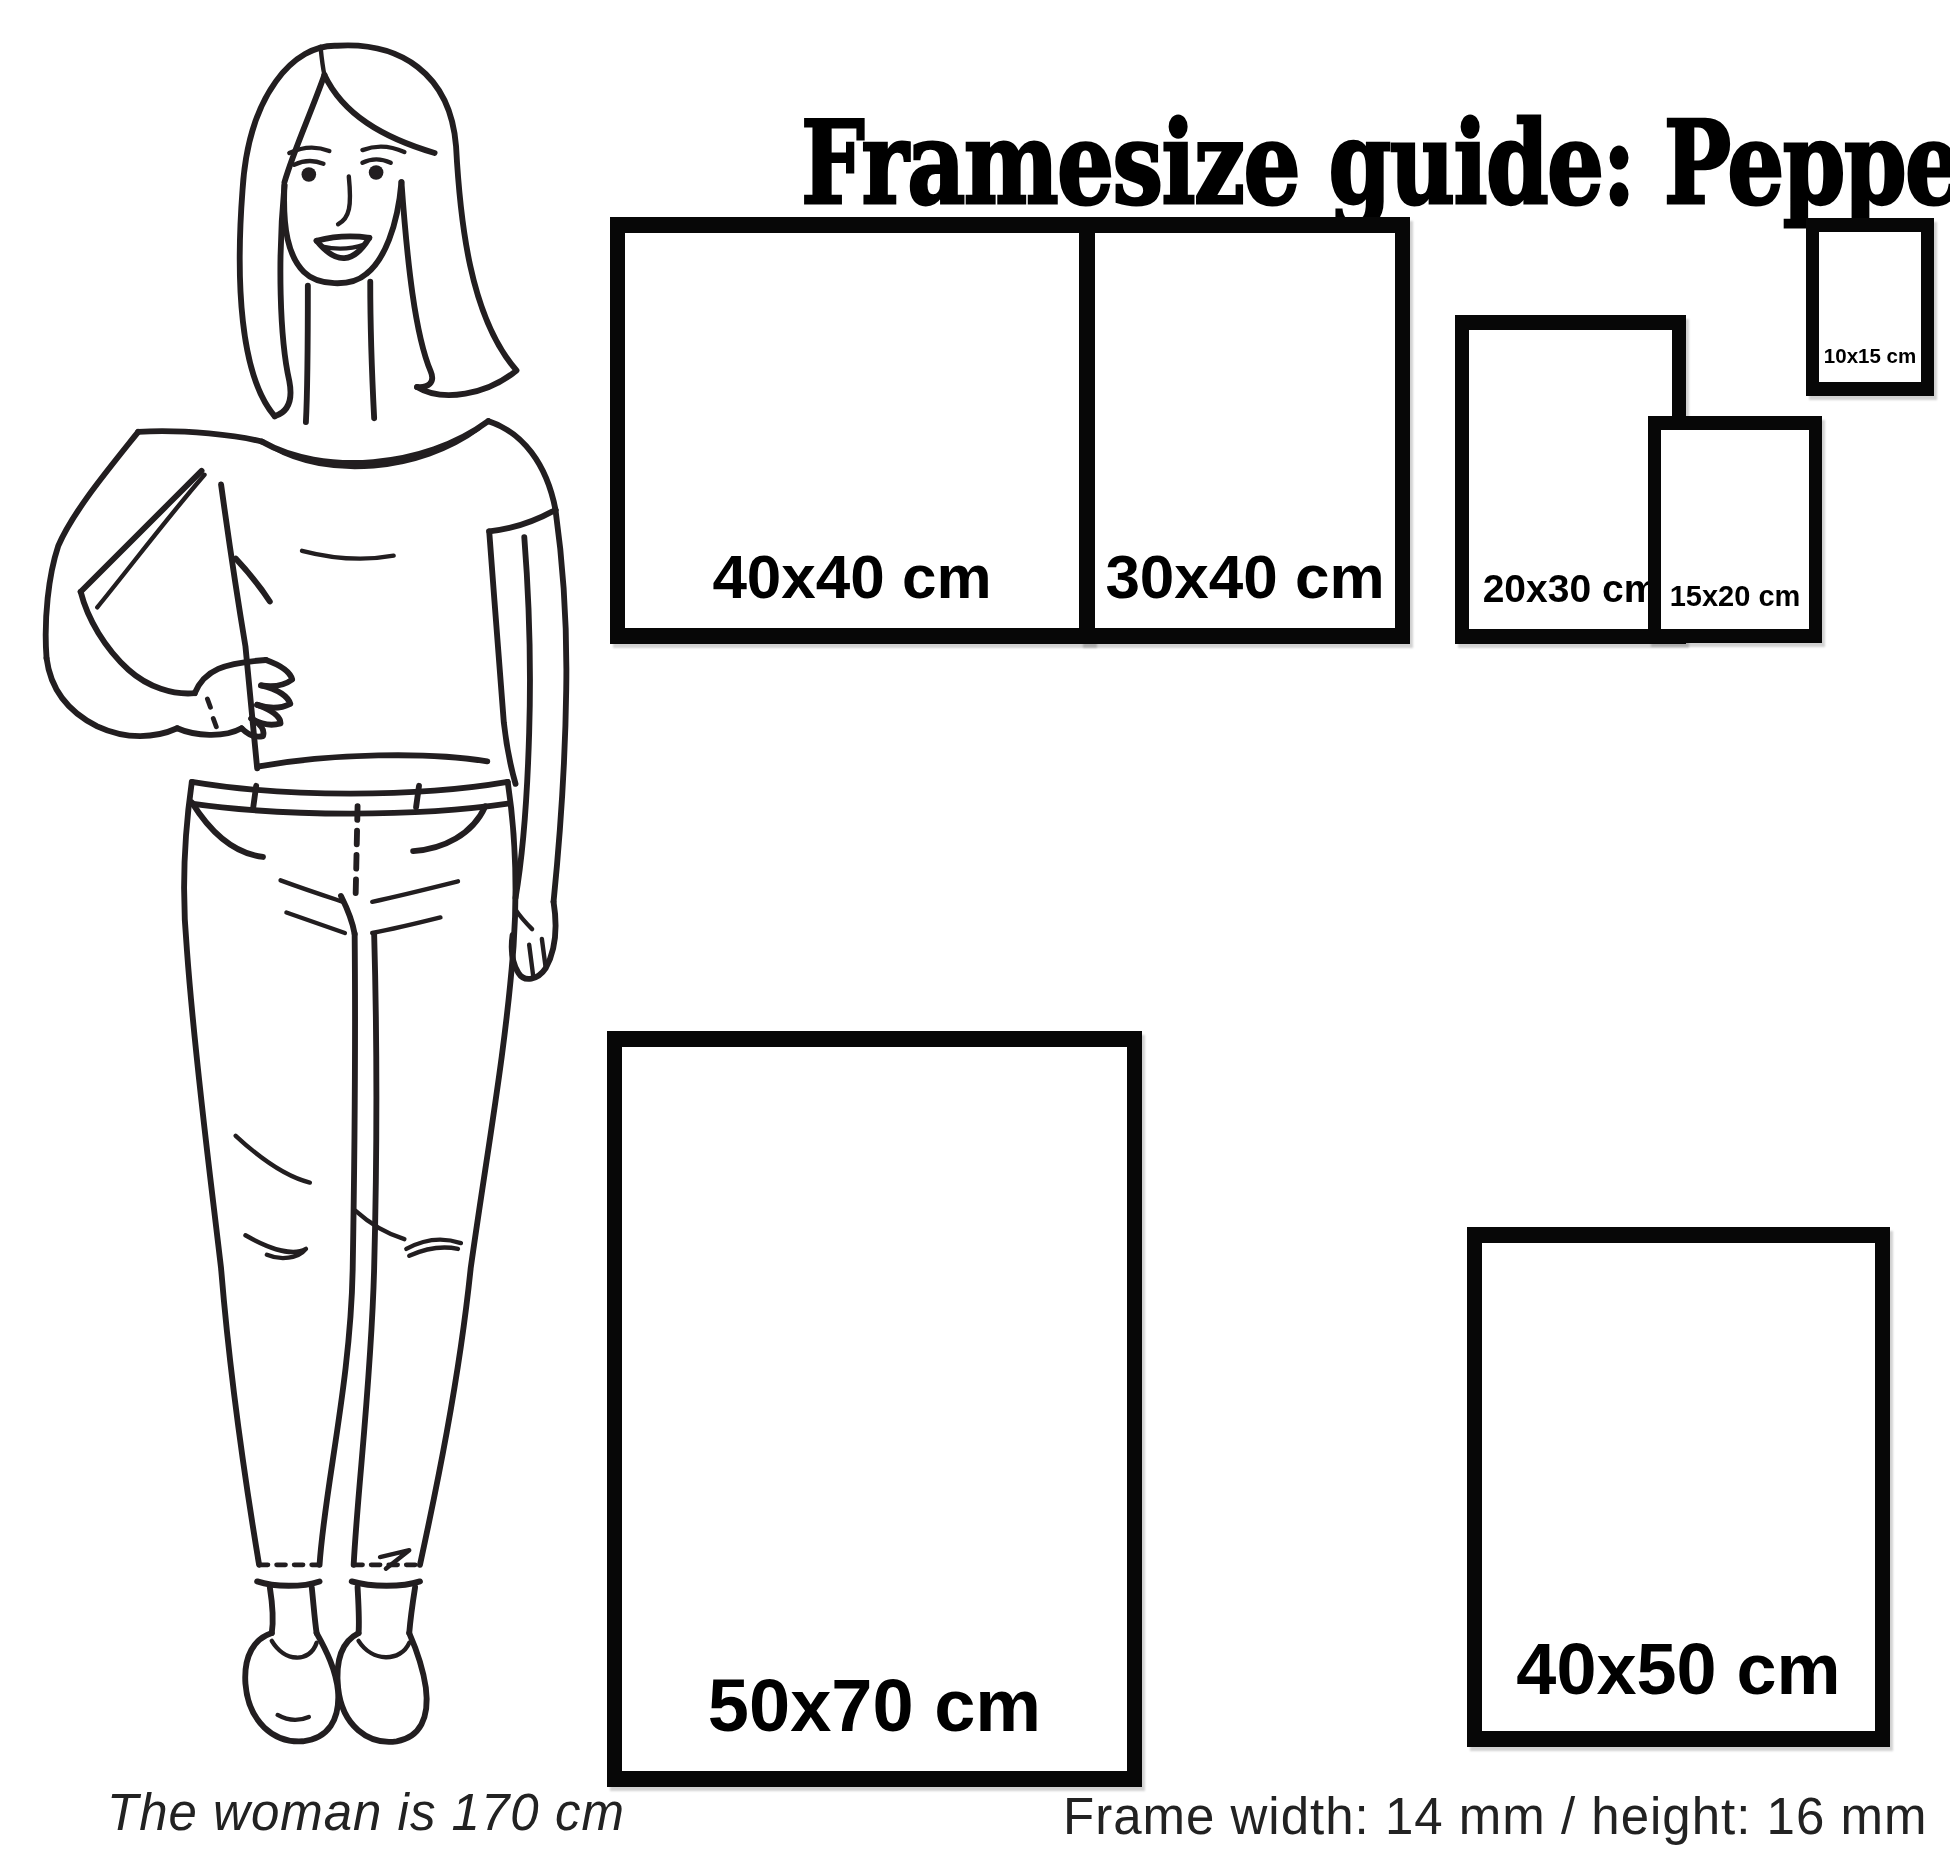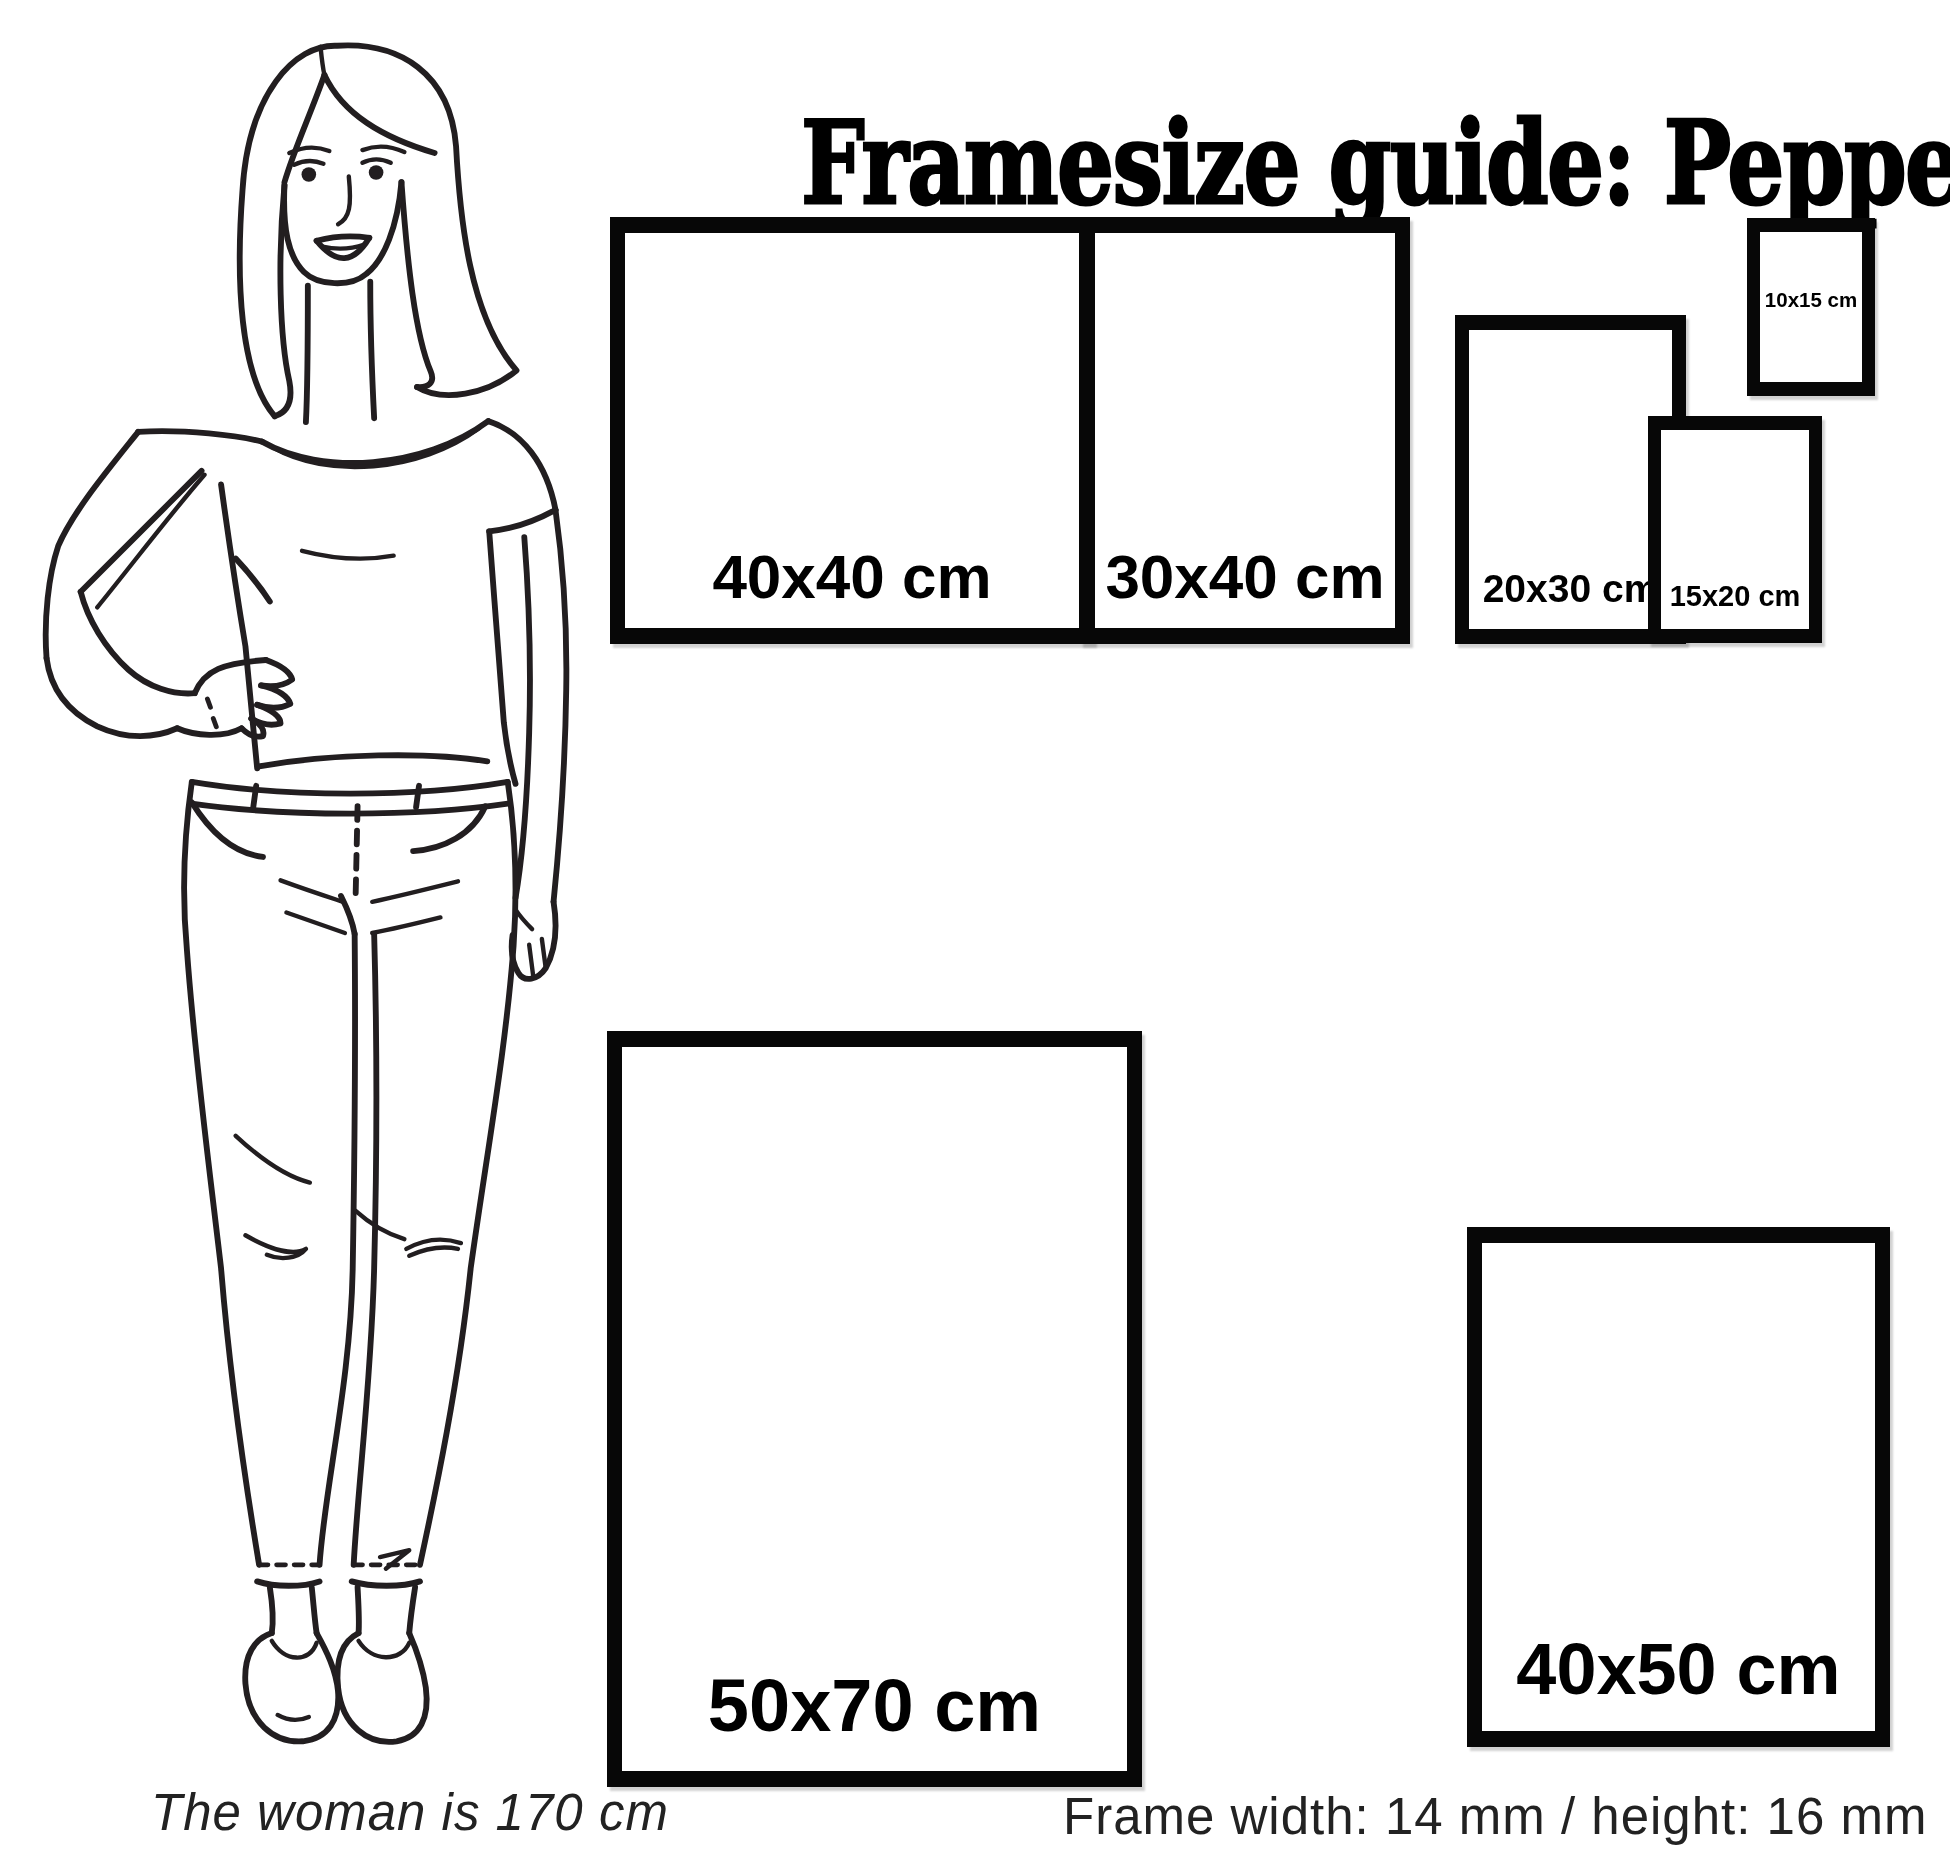--- a/index.html
+++ b/index.html
@@ -18,33 +18,33 @@
          box-sizing:border-box;display:flex;align-items:flex-end;justify-content:center;
          box-shadow:2.9px 3.9px 2px rgba(0,0,0,0.18);}
   .frame .lbl{font-weight:700;color:#000;white-space:nowrap;letter-spacing:0;}
 
   .f-40x40{left:610px;top:217px;width:484px;height:427px;border-width:16.6px 15.6px;}
   .f-40x40 .lbl{font-size:62px;padding-bottom:15.6px;}
   .f-30x40{left:1080px;top:217px;width:330px;height:427px;border-width:16.6px 15.6px;align-items:flex-end;}
   .f-30x40 .lbl{font-size:62px;padding-bottom:15.6px;}
   .f-20x30{left:1455px;top:315px;width:231px;height:329px;border-width:15.6px 14.6px;}
   .f-20x30 .lbl{font-size:39px;padding-bottom:17.6px;}
-  .f-10x15{left:1747px;top:218px;width:128px;height:178px;border-width:14.6px 13.7px;align-items:center;}
+  .f-10x15{left:1806px;top:218px;width:128px;height:178px;border-width:14.6px 13.7px;}
   .f-10x15 .lbl{font-size:20.5px;padding-bottom:13.7px;}
   .f-15x20{left:1648px;top:416px;width:174px;height:227px;border-width:14.6px 13.7px;}
   .f-15x20 .lbl{font-size:29px;padding-bottom:15.6px;}
   .f-50x70{left:607px;top:991px;width:535px;height:756px;border-width:16.6px 15.6px;margin-top:40px;}
   .f-50x70 .lbl{font-size:74px;padding-bottom:23.4px;}
   .f-40x50{left:1467px;top:1227px;width:423px;height:520px;border-width:16.6px 15.6px;}
   .f-40x50 .lbl{font-size:72px;padding-bottom:21.5px;}
 
   
   .note{position:absolute;color:#222;letter-spacing:1px;white-space:nowrap;}
   .note-woman{left:107px;top:1783px;width:488px;text-align:center;
-              font-style:italic;font-size:51px;margin-left:44px;}
+              font-style:italic;font-size:51px;}
   .note-frame{left:1063px;top:1787px;width:829px;text-align:center;font-size:51px;}
 
   
   .woman{position:absolute;left:29px;top:34px;width:546px;height:1721px;margin:0;}
   .woman svg{display:block;width:100%;height:100%;}
   .woman path, .woman line{fill:none;stroke:#221e20;stroke-width:6;
         stroke-linecap:round;stroke-linejoin:round;}
   .woman .thin{stroke-width:4.5;}
   .woman .fill{fill:#221e20;stroke:none;}
   .woman .dash{stroke-dasharray:14 11;}

